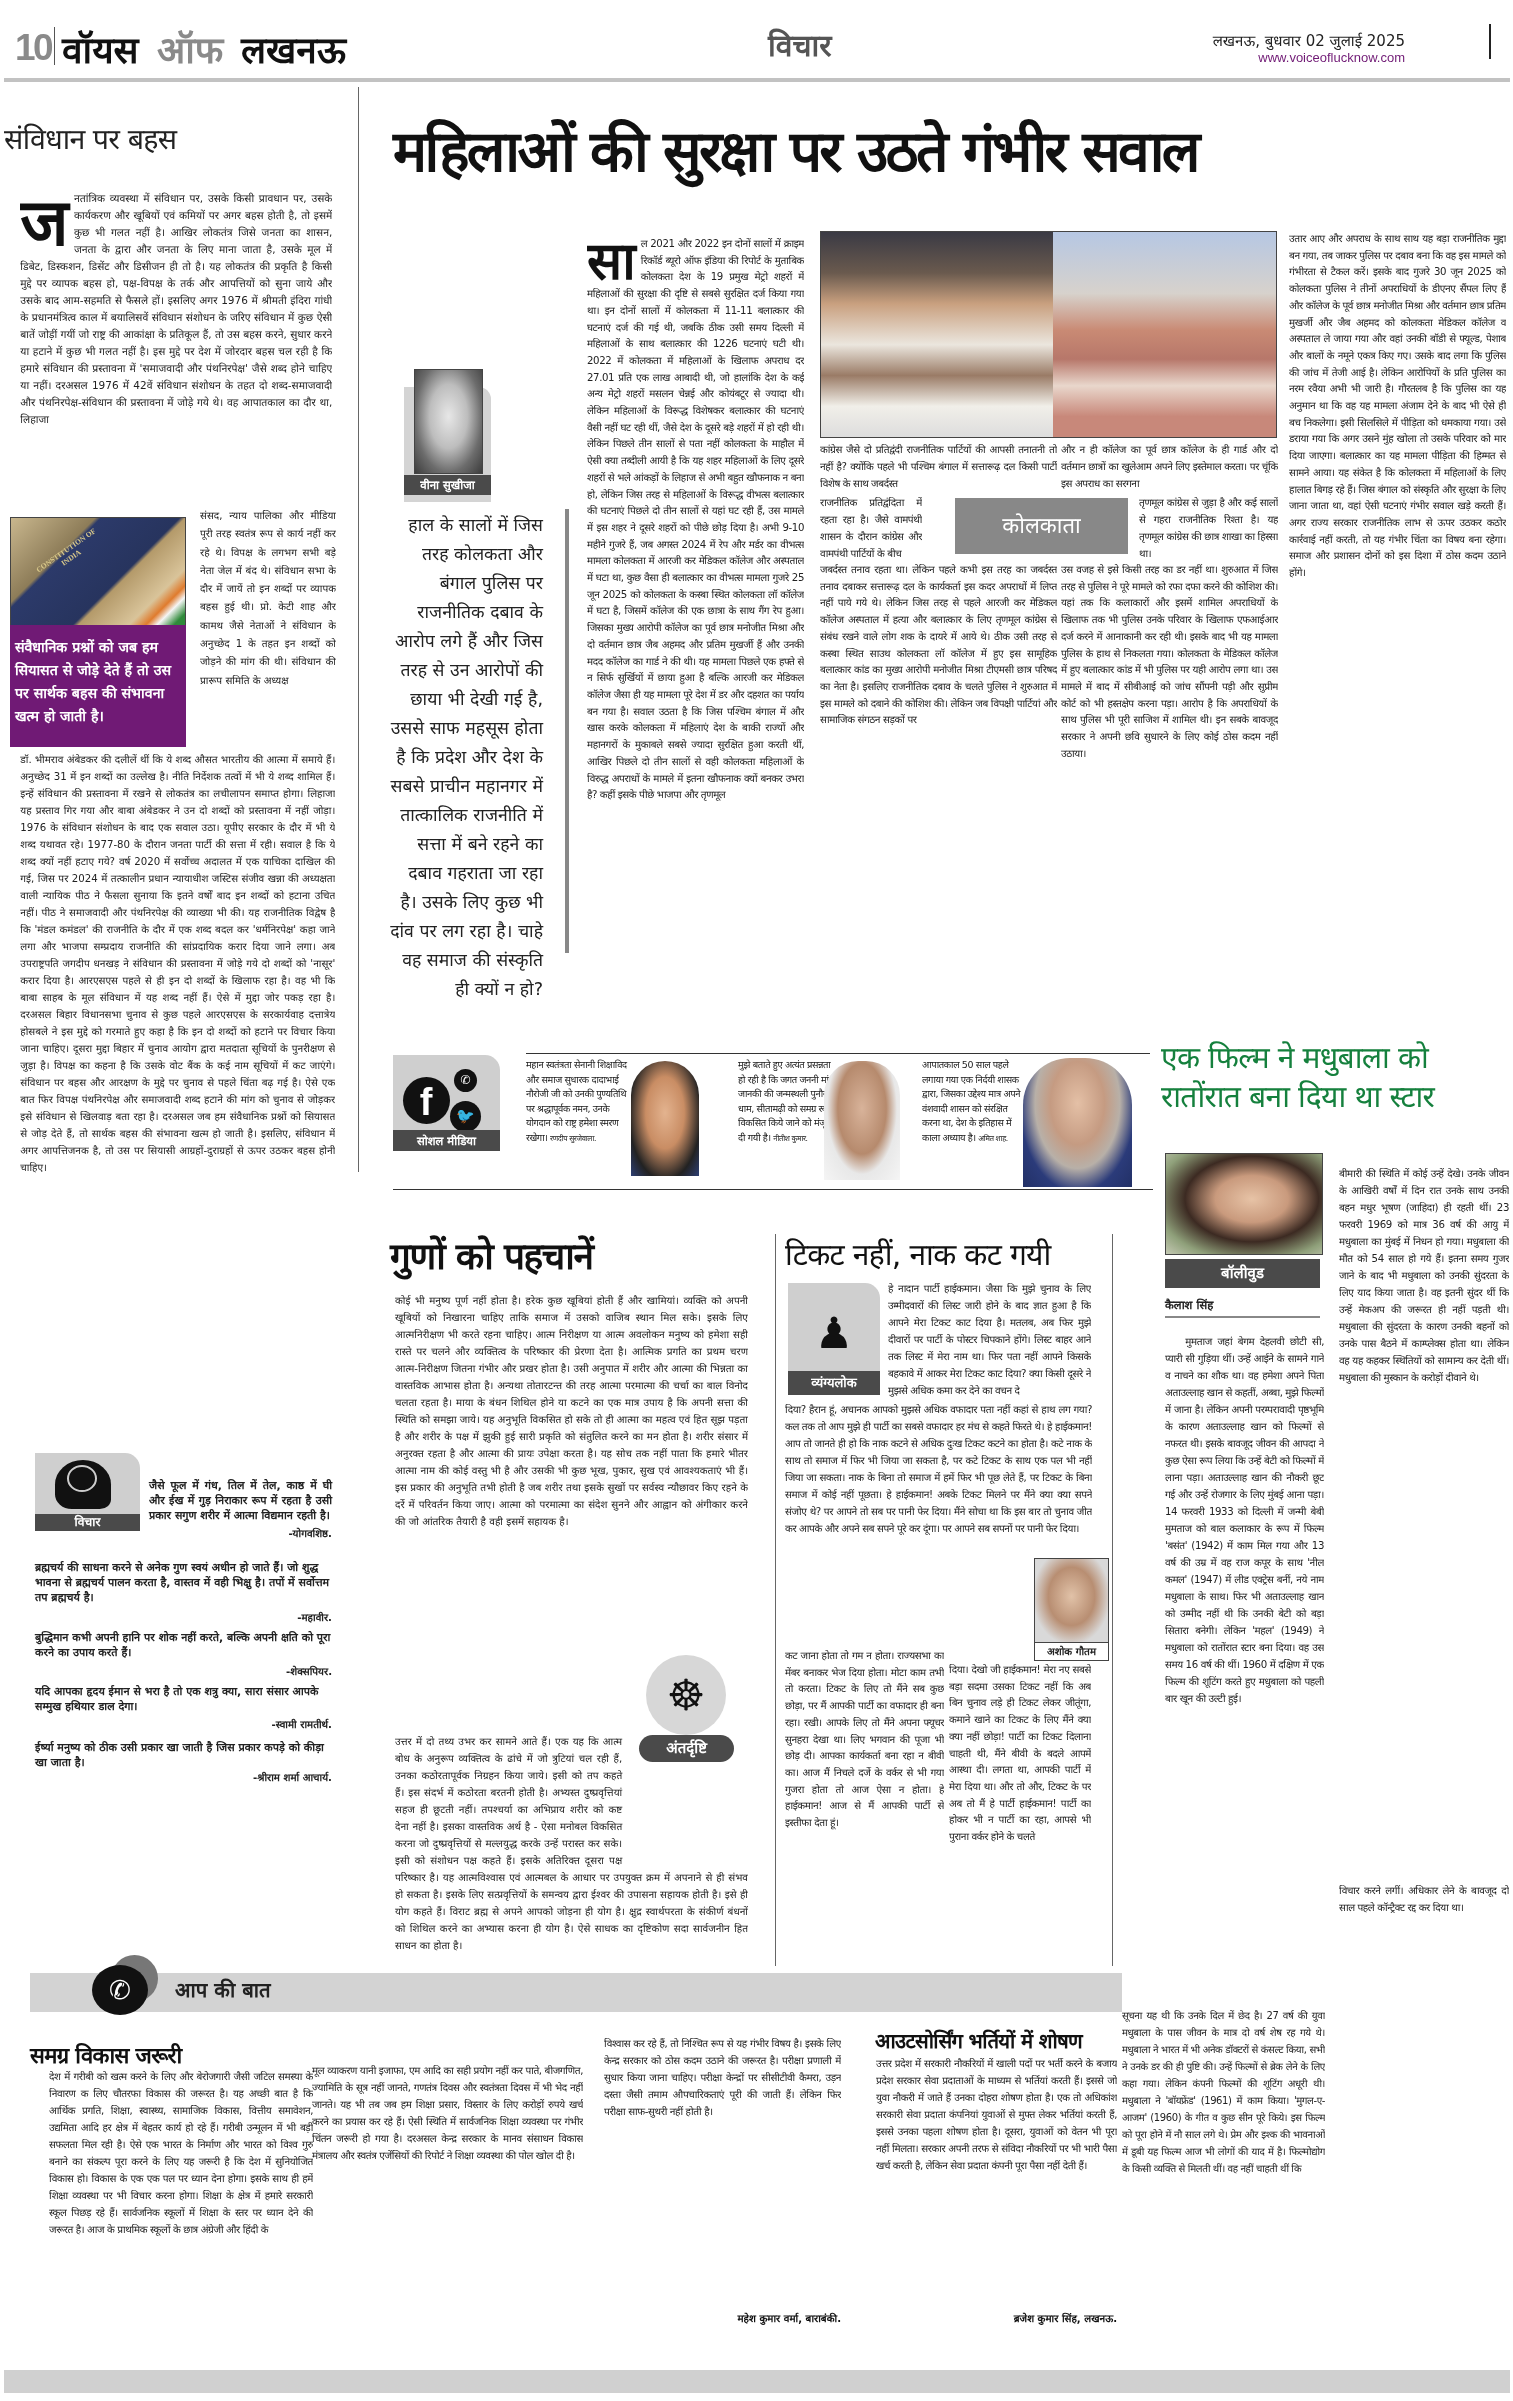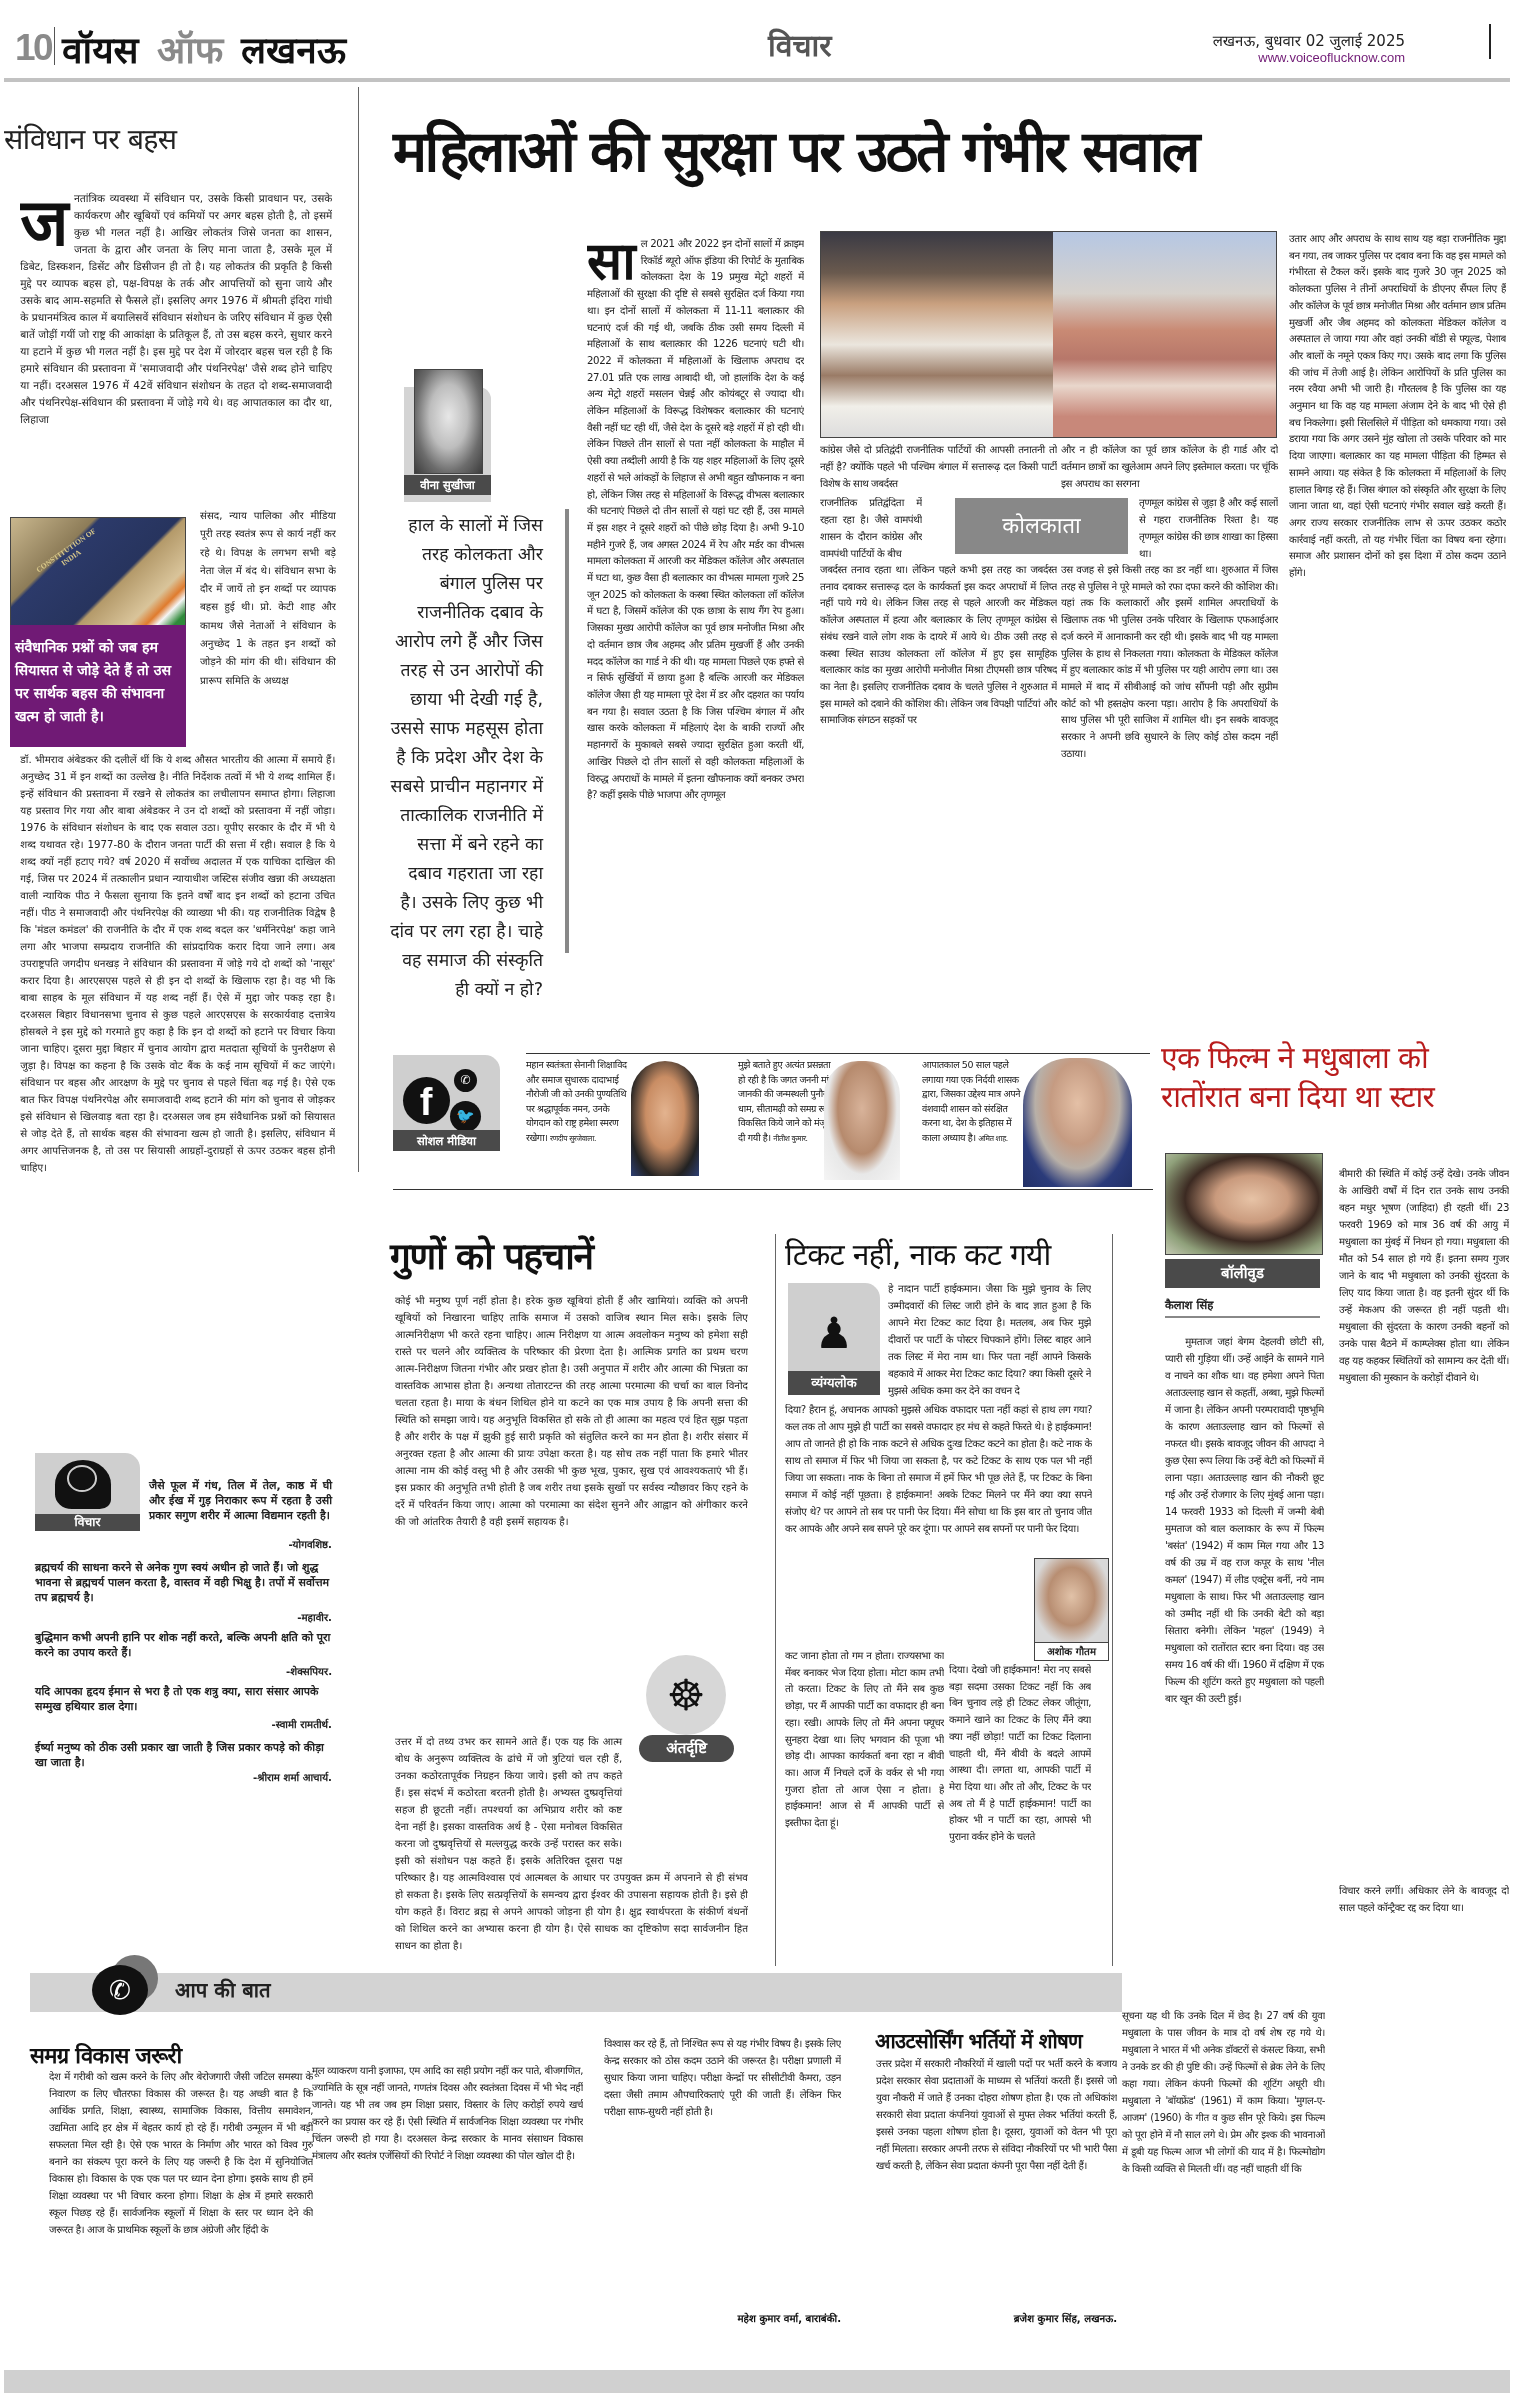--- a/index.html
+++ b/index.html
@@ -139,21 +139,21 @@
 <div class="rule-v" style="left:775px;top:1234px;width:1.4px;height:732px;background:#666;"></div>
 
 <div class="boxicon" style="left:35px;top:1453px;width:105px;height:78px;">
   <div class="abs" style="left:20.3px;top:6.8px;width:56px;height:49px;border-radius:50% 50% 20% 30%;background:#111;">
     <div class="abs" style="left:12.2px;top:5.4px;width:30px;height:27px;border-radius:50%;border:2.7px solid #ccc;"></div>
   </div>
   <div class="abs label-dark" style="left:0;top:61px;width:105px;height:17px;font:bold 12.2px/17px 'DejaVu Sans',sans-serif;">विचार</div>
 </div>
 <div class="abs" style="left:149px;top:1478px;width:183px;font:bold 11px/15px 'DejaVu Sans',sans-serif;color:#222;text-align:justify;">
   <span>जैसे फूल में गंध, तिल में तेल, काष्ठ में घी और ईख में गुड़ निराकार रूप में रहता है उसी प्रकार सगुण शरीर में आत्मा विद्यमान रहती है।</span>
-  <div class="quote-src" style="margin-top:14px;">-योगवशिष्ठ.</div>
+  <div class="quote-src" style="margin-top:3px;">-योगवशिष्ठ.</div>
 </div>
 <div class="abs" style="left:35px;top:1560px;width:297px;font:bold 11px/15px 'DejaVu Sans',sans-serif;color:#222;">
   <span>ब्रह्मचर्य की साधना करने से अनेक गुण स्वयं अधीन हो जाते हैं। जो शुद्ध भावना से ब्रह्मचर्य पालन करता है, वास्तव में वही भिक्षु है। तपों में सर्वोत्तम तप ब्रह्मचर्य है।</span>
   <div class="quote-src" style="margin-top:5.4px;">-महावीर.</div>
 </div>
 <div class="abs" style="left:35px;top:1630px;width:297px;font:bold 11px/15px 'DejaVu Sans',sans-serif;color:#222;">
   <span>बुद्धिमान कभी अपनी हानि पर शोक नहीं करते, बल्कि अपनी क्षति को पूरा करने का उपाय करते हैं।</span>
   <div class="quote-src" style="margin-top:4.1px;">-शेक्सपियर.</div>
 </div>
 <div class="abs" style="left:35px;top:1684px;width:297px;font:bold 11px/15px 'DejaVu Sans',sans-serif;color:#222;">
@@ -179,21 +179,21 @@
 <div class="photo" style="left:1034px;top:1558px;width:75px;height:85px;background:radial-gradient(ellipse at 50% 45%,#e1c2a8 0%,#b88e72 45%,#d9d9d9 75%);border-width:0.7px;"></div>
 <div class="abs" style="left:1034px;top:1643px;width:75px;height:17.6px;border:0.7px solid #444;border-top:none;font:bold 10.2px/17.6px 'DejaVu Sans',sans-serif;text-align:center;color:#222;">अशोक गौतम</div>
 <div class="abs txt cond" style="left:949px;top:1662px;width:142px;height:210px;font-size:10.2px;line-height:16.7px;">
   <span>दिया। देखो जी हाईकमान! मेरा नए सबसे बड़ा सदमा उसका टिकट नहीं कि अब बिन चुनाव लड़े ही टिकट लेकर जीतूंगा, कमाने खाने का टिकट के लिए मैंने क्या क्या नहीं छोड़ा! पार्टी का टिकट दिलाना चाहती थी, मैंने बीवी के बदले आपमें आस्था दी। लगता था, आपकी पार्टी में मेरा दिया था। और तो और, टिकट के पर अब तो मैं हे पार्टी हाईकमान! पार्टी का होकर भी न पार्टी का रहा, आपसे भी पुराना वर्कर होने के चलते</span>
 </div>
 <div class="abs txt cond" style="left:785px;top:1648px;width:159px;height:305px;font-size:10.2px;line-height:16.7px;">
   <span>कट जाना होता तो गम न होता। राज्यसभा का मेंबर बनाकर भेज दिया होता। मोटा काम तभी तो करता। टिकट के लिए तो मैंने सब कुछ छोड़ा, पर मैं आपकी पार्टी का वफादार ही बना रहा। रखी। आपके लिए तो मैंने अपना फ्यूचर सुनहरा देखा था। लिए भगवान की पूजा भी छोड़ दी। आपका कार्यकर्ता बना रहा न बीवी का। आज मैं निचले दर्जे के वर्कर से भी गया गुजरा होता तो आज ऐसा न होता। हे हाईकमान! आज से मैं आपकी पार्टी से इस्तीफा देता हूं।</span>
 </div>
 <div class="rule-v" style="left:1112px;top:1234px;width:1.4px;height:732px;background:#666;"></div>
 
-<h2 class="abs" style="left:1161px;top:1038px;width:346px;font:30px/39px 'DejaVu Sans',sans-serif;color:#b91c1c;letter-spacing:-0.7px;">एक फिल्म ने मधुबाला को रातोंरात बना दिया था स्टार</h2>
+<h2 class="abs" style="left:1161px;top:1038px;width:346px;font:30px/39px 'DejaVu Sans',sans-serif;color:#15803d;letter-spacing:-0.7px;">एक फिल्म ने मधुबाला को रातोंरात बना दिया था स्टार</h2>
 <div class="photo" style="left:1165px;top:1153px;width:158px;height:102px;background:radial-gradient(ellipse at 55% 45%,#e7c3a6 0%,#c99a7d 30%,#3c2a22 55%,#8fa07a 80%,#c4c9b3 100%);"></div>
 <div class="abs label-dark" style="left:1165px;top:1259px;width:155px;height:28.5px;font:bold 15px/28.5px 'DejaVu Sans',sans-serif;">बॉलीवुड</div>
 <div class="abs" style="left:1165px;top:1297px;font:bold 11.5px 'DejaVu Sans',sans-serif;color:#222;">कैलाश सिंह</div>
 <div class="rule-h" style="left:1165px;top:1316px;width:155px;height:2px;background:#888;"></div>
 <div class="abs txt cond" style="left:1339px;top:1165px;width:170px;height:712px;font-size:10.2px;line-height:17px;">
   <span>बीमारी की स्थिति में कोई उन्हें देखे। उनके जीवन के आखिरी वर्षों में दिन रात उनके साथ उनकी बहन मधुर भूषण (जाहिदा) ही रहती थीं। 23 फरवरी 1969 को मात्र 36 वर्ष की आयु में मधुबाला का मुंबई में निधन हो गया। मधुबाला की मौत को 54 साल हो गये हैं। इतना समय गुजर जाने के बाद भी मधुबाला को उनकी सुंदरता के लिए याद किया जाता है। वह इतनी सुंदर थीं कि उन्हें मेकअप की जरूरत ही नहीं पड़ती थी। मधुबाला की सुंदरता के कारण उनकी बहनों को उनके पास बैठने में काम्प्लेक्स होता था। लेकिन वह यह कहकर स्थितियों को सामान्य कर देती थीं। मधुबाला की मुस्कान के करोड़ों दीवाने थे।</span>
 </div>
 <div class="abs txt cond" style="left:1165px;top:1333px;width:159px;height:831px;font-size:10.2px;line-height:17px;text-indent:20.3px;">
   <span>मुमताज जहां बेगम देहलवी छोटी सी, प्यारी सी गुड़िया थीं। उन्हें आईने के सामने गाने व नाचने का शौक था। वह हमेशा अपने पिता अताउल्लाह खान से कहतीं, अब्बा, मुझे फिल्मों में जाना है। लेकिन अपनी परम्परावादी पृष्ठभूमि के कारण अताउल्लाह खान को फिल्मों से नफरत थी। इसके बावजूद जीवन की आपदा ने कुछ ऐसा रूप लिया कि उन्हें बेटी को फिल्मों में लाना पड़ा। अताउल्लाह खान की नौकरी छूट गई और उन्हें रोजगार के लिए मुंबई आना पड़ा। 14 फरवरी 1933 को दिल्ली में जन्मी बेबी मुमताज को बाल कलाकार के रूप में फिल्म 'बसंत' (1942) में काम मिल गया और 13 वर्ष की उम्र में वह राज कपूर के साथ 'नील कमल' (1947) में लीड एक्ट्रेस बनीं, नये नाम मधुबाला के साथ। फिर भी अताउल्लाह खान को उम्मीद नहीं थी कि उनकी बेटी को बड़ा सितारा बनेगी। लेकिन 'महल' (1949) ने मधुबाला को रातोंरात स्टार बना दिया। वह उस समय 16 वर्ष की थीं। 1960 में दक्षिण में एक फिल्म की शूटिंग करते हुए मधुबाला को पहली बार खून की उल्टी हुई।</span>
 </div>

